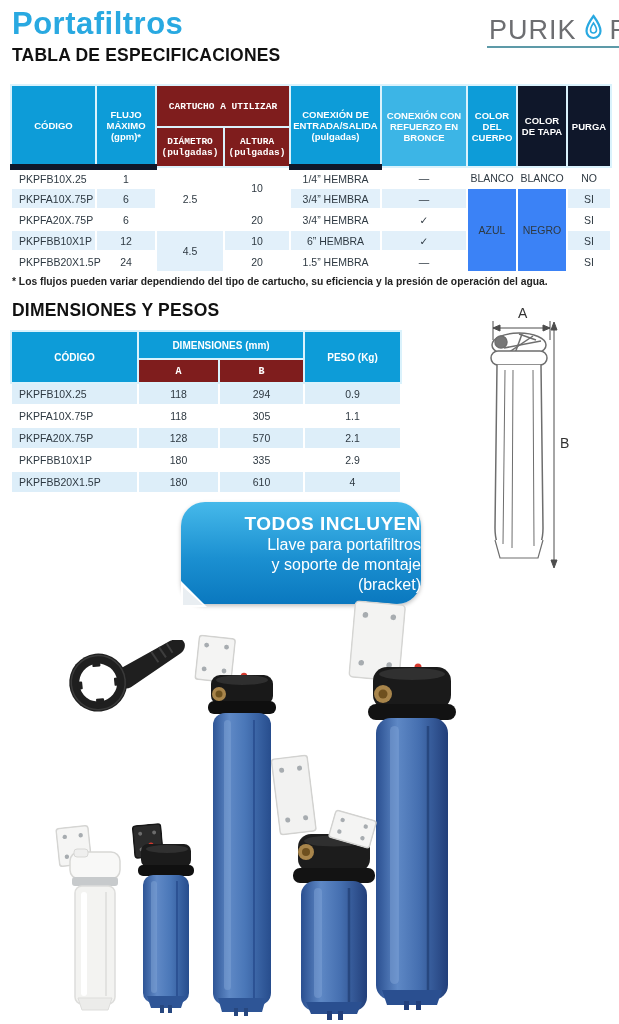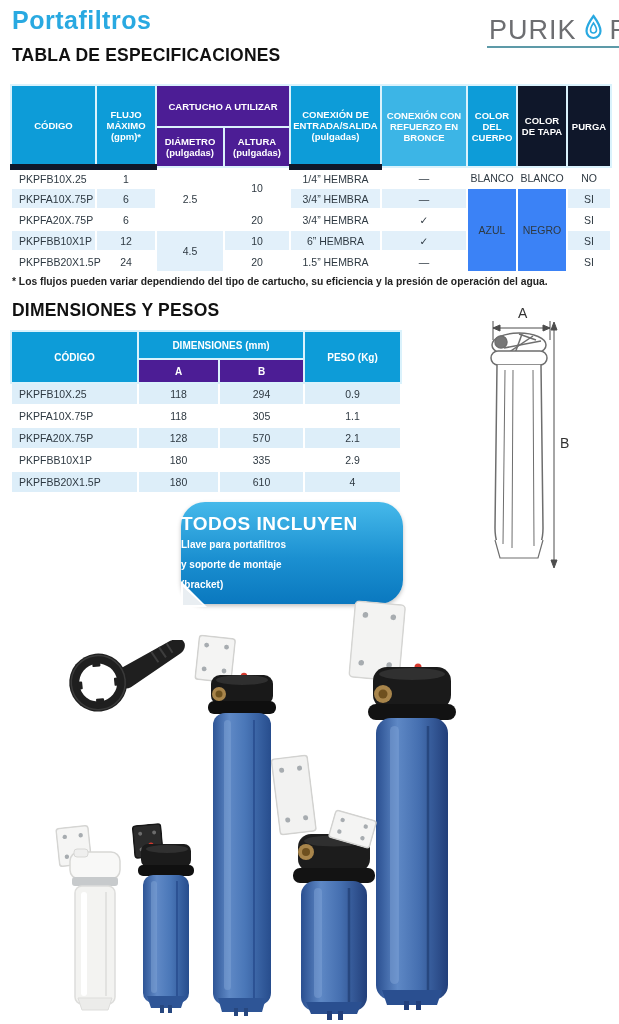--- a/index.html
+++ b/index.html
@@ -3,59 +3,59 @@
 <meta charset="utf-8">
 <style>
   html,body{margin:0;padding:0;}
   body{
     width:619px;height:1024px;position:relative;background:#ffffff;overflow:hidden;
     font-family:"Liberation Sans",sans-serif;color:#2e3942;
   }
   .abs{position:absolute;}
 
   
-  .title{left:12px;top:6px;font-size:25px;font-weight:bold;color:#29a9e1;letter-spacing:0.5px;}
+  .title{left:12px;top:6px;font-size:31px;font-weight:bold;color:#29a9e1;letter-spacing:0.5px;}
   .logo{left:487px;top:14px;display:flex;align-items:flex-end;border-bottom:2px solid#5d9aa8;padding:0 6px 3px 2px;gap:6px;}
   .logo-txt{font-size:27px;color:#6d6e71;letter-spacing:1px;line-height:26px;}
   .logo-drop{margin:0 1px -1px 1px;}
   .h1{font-size:17.5px;font-weight:bold;color:#111;letter-spacing:0.2px;}
   .h-spec{left:12px;top:45px;}
   .h-dim{left:12px;top:300px;}
 
   
   table{border-collapse:collapse;table-layout:fixed;}
   th{color:#fff;font-weight:bold;text-align:center;vertical-align:middle;padding:1px 2px;border:2px solid #daf2fc;}
   td{text-align:center;vertical-align:middle;font-size:10.5px;color:#2e3942;border:2px solid #ffffff;padding:0 2px;}
   .spec{left:10px;top:84px;width:600px;}
   .spec th{font-size:9.5px;line-height:11px;}
   .spec thead tr.tr1{height:42px;}
   .spec thead tr.tr2{height:40px;}
   .spec tbody tr{height:21px;}
   .spec td.c-cod,.dim td.c-cod{text-align:left;padding-left:7px;}
   th.blu{background:#0d9cd8;}
-  th.blu2{background:#4c1d95;}
+  th.blu2{background:#7f1d1d;font-family:Liberation Mono, monospace;}
   th.blu3{background:#3cb5e6;}
   th.blu4{background:#0f172a;}
   .spec th.bb{border-bottom:6px solid #0f172a;}
   td.t{background:#e2f0fa;}
   td.tm{background:#3b82f6;}
   .dim{left:10px;top:330px;width:390px;}
   .dim th{font-size:10px;}
   .dim thead tr.tr1{height:28px;}
   .dim thead tr.tr2{height:24px;}
   .dim tbody tr{height:22px;}
   .dim tr.alt td{background:#ddeef9;}
   .footnote{left:12px;top:276px;font-size:10.3px;font-weight:bold;color:#222;}
 
   
-  .badge{left:181px;top:502px;width:222px;height:102px;border-radius:24px;
+  .badge{left:181px;top:502px;width:240px;height:102px;border-radius:24px;
     background:linear-gradient(180deg,#46b9ea 0%,#1b90d1 55%,#0a78bf 100%);
-    box-shadow:0 2px 4px rgba(0,0,0,0.25);text-align:left;color:#fff;}
+    box-shadow:0 2px 4px rgba(0,0,0,0.25);text-align:right;color:#fff;}
   .badge-title{margin-top:11px;font-size:19px;font-weight:bold;letter-spacing:0.5px;}
-  .badge-line{font-size:10px;line-height:20px;font-weight:bold;}
+  .badge-line{font-size:16px;line-height:20px;}
   .badge-fold{position:absolute;left:0px;bottom:-3px;width:26px;height:26px;}
 
   
   .diagram{left:478px;top:296px;}
 
   
   .photos{left:0;top:600px;width:619px;height:424px;}
   .rot{transform-origin:center center;}
 </style>
 </head>

